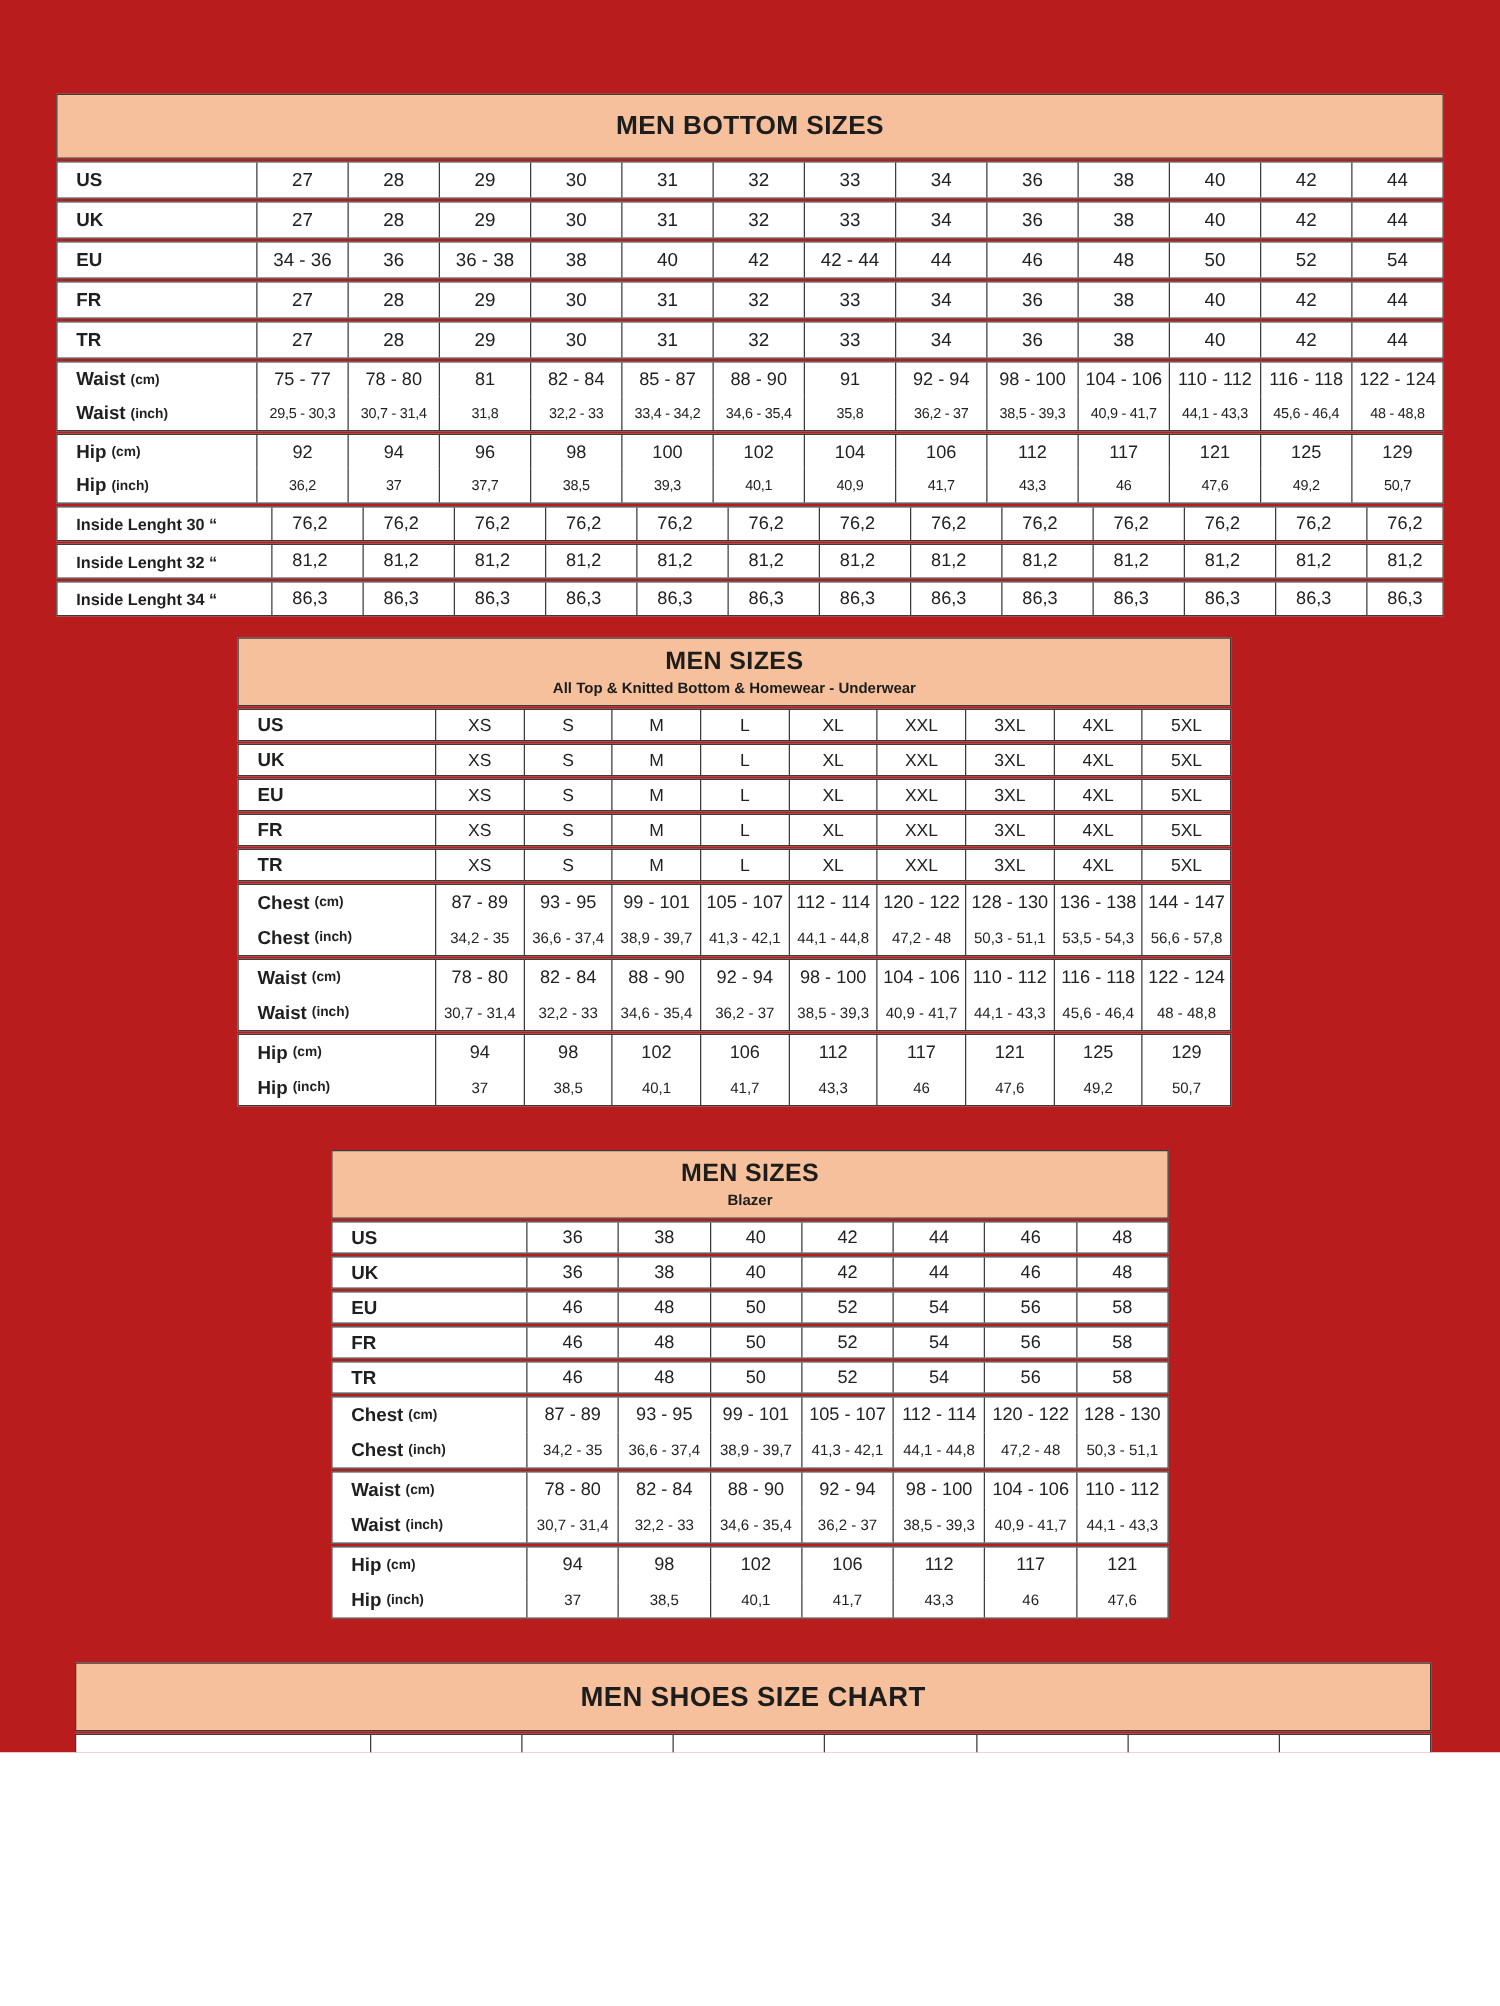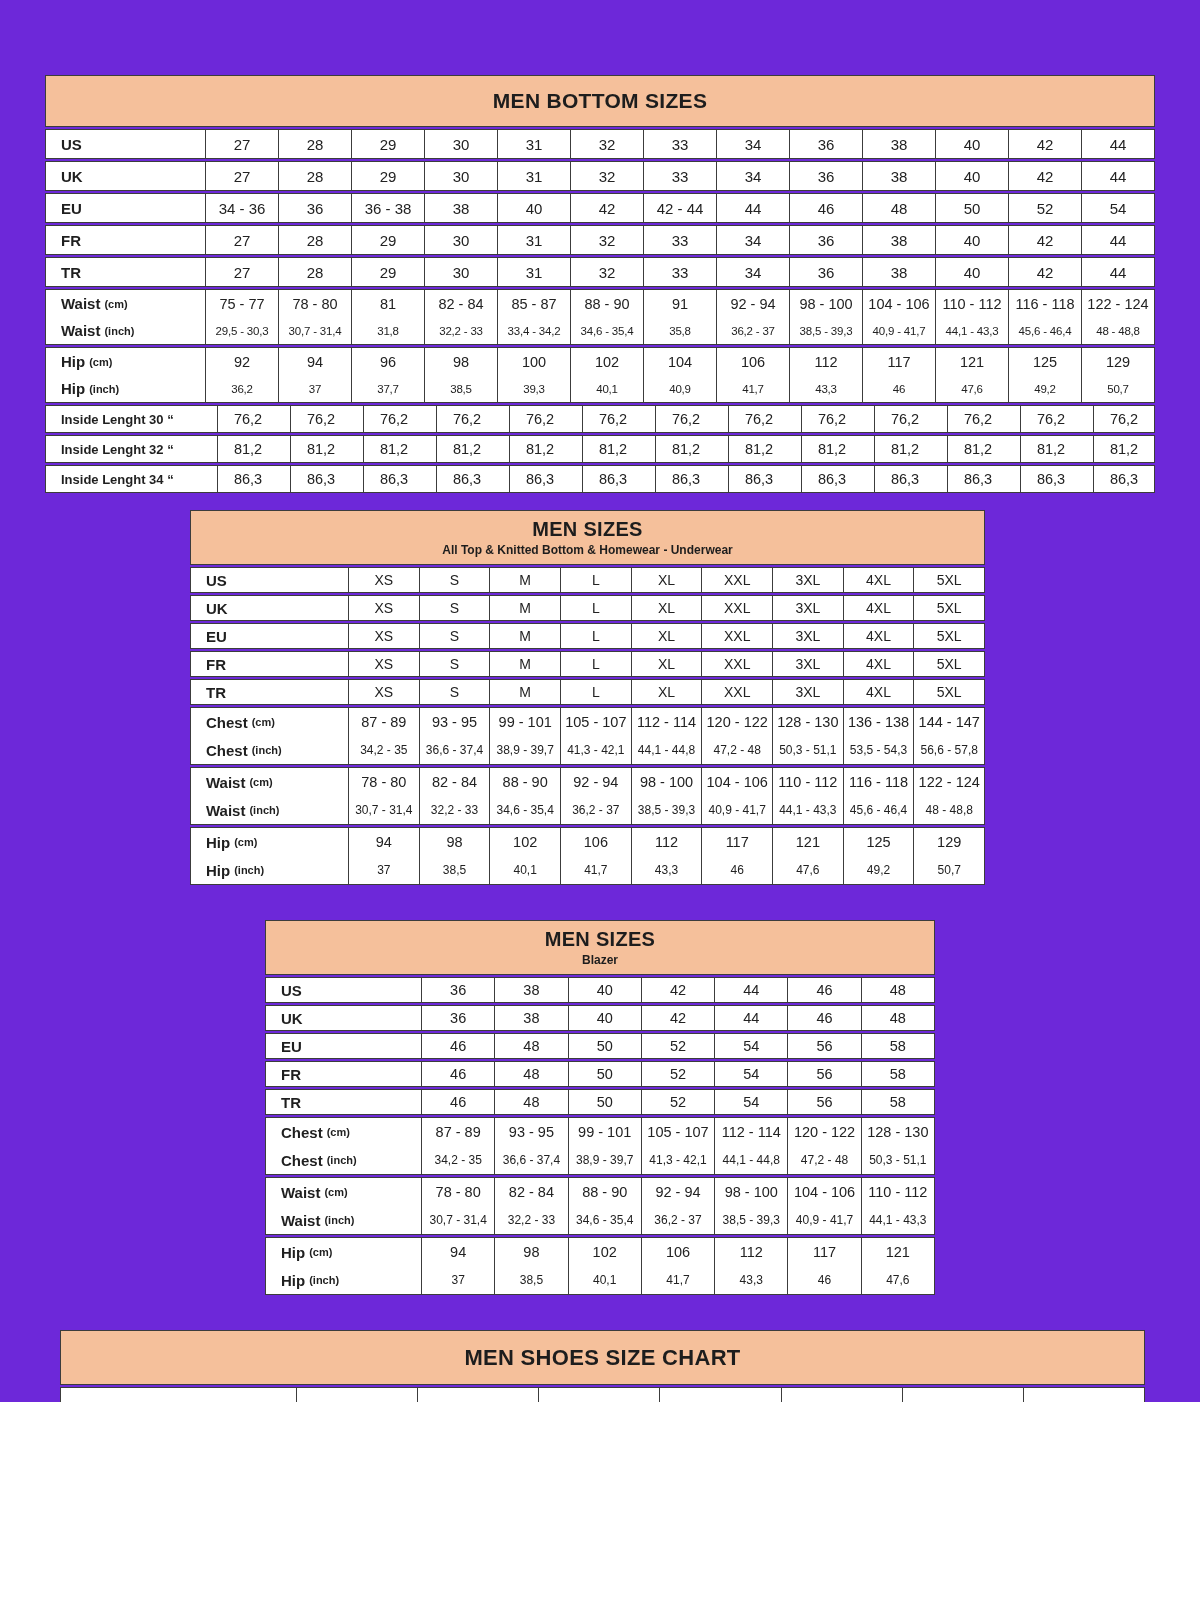--- a/index.html
+++ b/index.html
@@ -3,21 +3,21 @@
 <meta charset="utf-8">
 <style>
   :root{
     --peach:#F5C09B;
     --border:#3C3C3C;
     --text:#222222;
   }
   *{box-sizing:border-box;}
   html,body{margin:0;padding:0;background:#fff;}
   .page{
-    position:relative;width:1200px;height:1402px;background:#6d28d9;
+    position:relative;width:1200px;height:1402px;background:#b91c1c;
     font-family:"Liberation Sans", sans-serif;color:var(--text);
     overflow:hidden;
   }
   .size-table{position:absolute;}
   .t1{left:45px;  top:75px;   width:1110px; --label-w:159px;}
   .t2{left:190px; top:510px;  width:795px;  --label-w:157px;}
   .t3{left:265px; top:920px;  width:670px;  --label-w:155px;}
   .t4{left:60px;  top:1330px; width:1085px; --label-w:235px;}
 
   .title-band{

